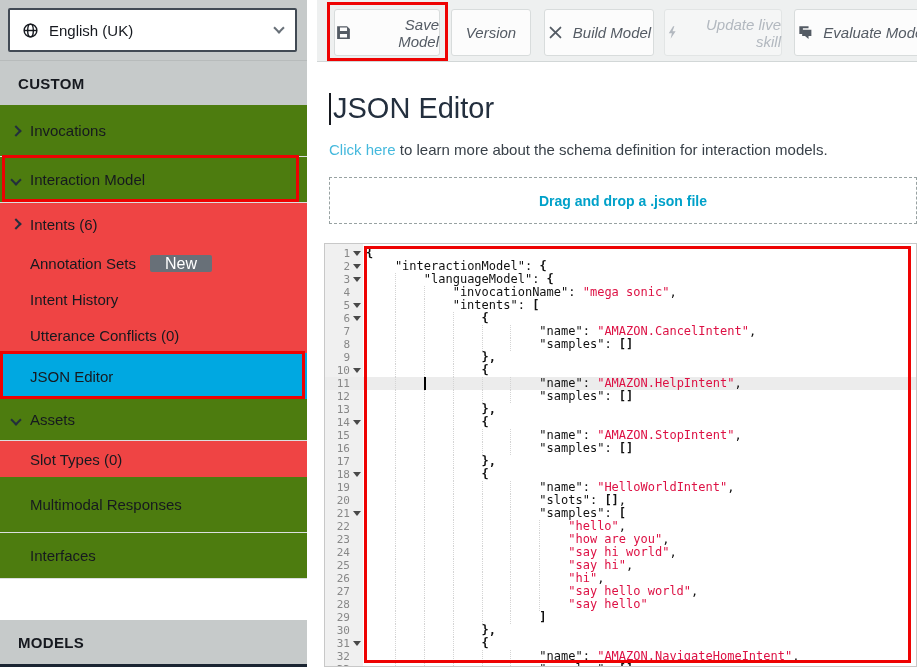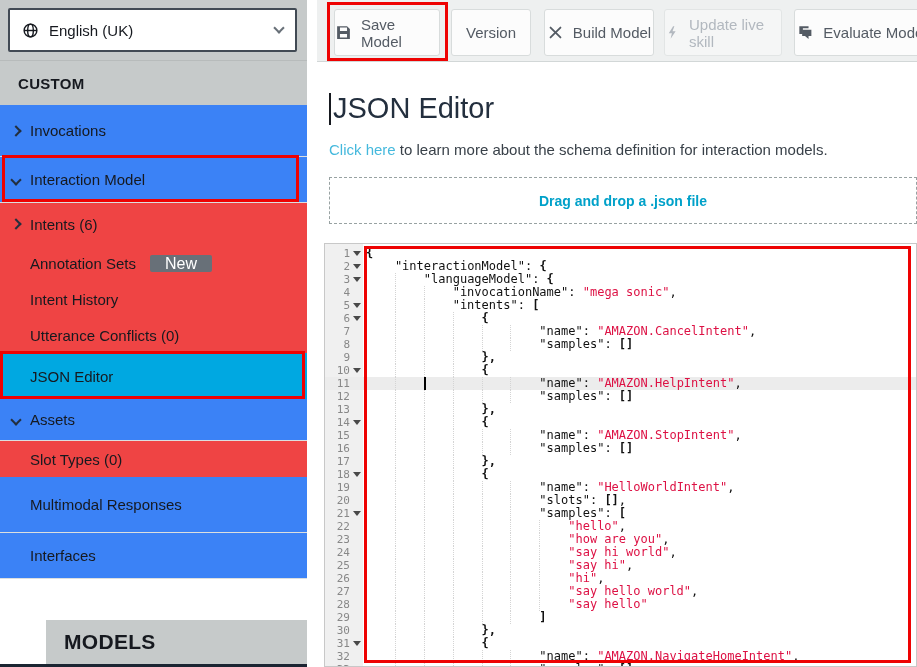--- a/index.html
+++ b/index.html
@@ -25,31 +25,31 @@
   .custom-band {
     position:absolute; left:0; top:60px; right:0; height:45px;
     border-top:1px solid #b7bbbb; display:flex; align-items:center;
     padding-left:18px; font-weight:bold; font-size:15px; letter-spacing:.3px;
   }
   .nav { position:absolute; left:0; top:105px; width:100%; }
   .nav-item {
     position:relative; display:flex; align-items:center; padding-left:30px;
     font-size:15px; color:#16191f; cursor:pointer;
   }
-  .bg-gray  { background:#3b82f6; border-bottom:1px solid #dcdfdf; }
+  .bg-gray  { background:#4d7c0f; border-bottom:1px solid #dcdfdf; }
   .bg-white { background:#ef4444; }
   .bg-active{ background:#00a8e1; }
   .nav-item .chev { position:absolute; left:12px; }
   .badge {
     margin-left:14px; background:#687078; color:#fff; font-size:16px;
     padding:3px 15px; border-radius:2px; line-height:11px;
   }
   .models-band {
     position:absolute; left:0; top:620px; right:0; height:44px; background:#c6caca;
-    display:flex; align-items:center; padding-left:18px; font-weight:bold; font-size:21px; letter-spacing:.3px;margin-left:46px;
+    display:flex; align-items:center; padding-left:18px; font-weight:bold; font-size:15px; letter-spacing:.3px;
   }
   .dark-strip { position:absolute; left:0; top:664px; right:0; height:3px; background:#1b2532; }
 
   
   .ann { position:absolute; border:3px solid #ee0202; pointer-events:none; z-index:50; }
   #ann-interaction-model { left:2px; top:155px; width:297px; height:47px; }
   #ann-json-editor      { left:0; top:351px; width:305px; height:48px; }
   #ann-save-model       { left:10px; top:2px; width:121px; height:59px; }
   #ann-code             { left:39px; top:2px; width:547px; height:417px; }
 
@@ -58,21 +58,21 @@
   .toolbar {
     position:absolute; left:10px; top:0; right:0; height:62px;
     background:#eef0f0; border-bottom:1px solid #d2d7d7;
   }
   .tbtn {
     position:absolute; top:9px; height:47px; background:#fcfcfc;
     border:1px solid #d8dcdc; border-radius:3px; color:#545b64;
     display:flex; align-items:center; justify-content:center; gap:9px;
     font-size:15px; line-height:17px; cursor:pointer;
   }
-  .tbtn .lbl { text-align:left; }
+  .tbtn .lbl { text-align:right;font-style:italic; }
   .tbtn svg { flex:0 0 auto; }
   .tbtn.disabled { color:#b2b8bf; background:#f5f6f6; border-color:#e2e5e5; cursor:default; }
 
   .page-title {
     position:absolute; left:22px; top:92px; font-size:29px; font-weight:400;
     color:#232f3e; display:flex; align-items:center;
   }
   .text-caret { display:inline-block; width:2px; height:32px; background:#16191f; margin-right:2px; }
   .subtitle { position:absolute; left:22px; top:141px; font-size:15px; color:#394149; }
   .subtitle .link { color:#45b9dd; cursor:pointer; }

